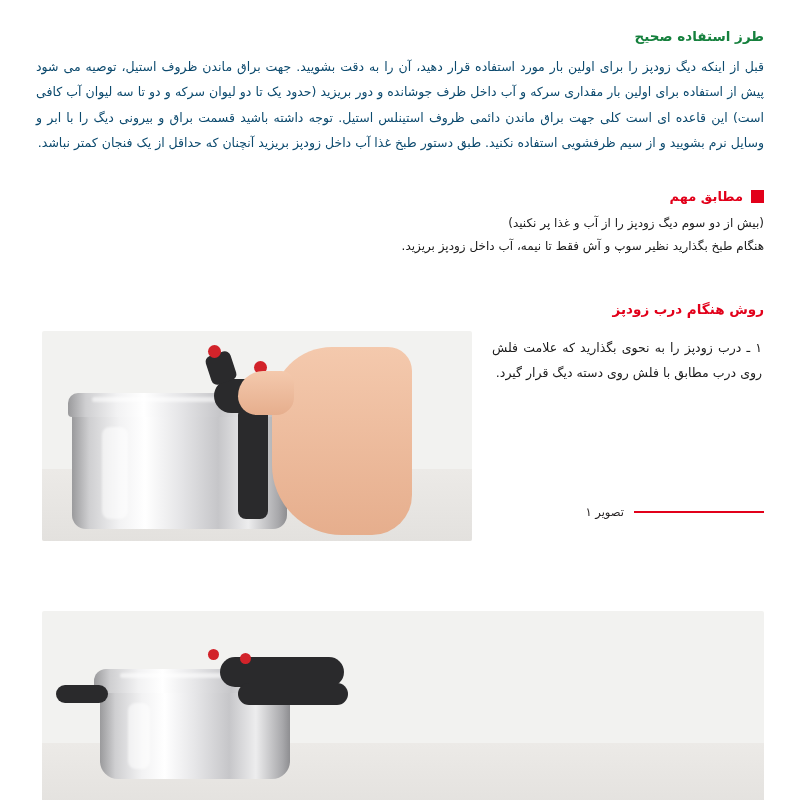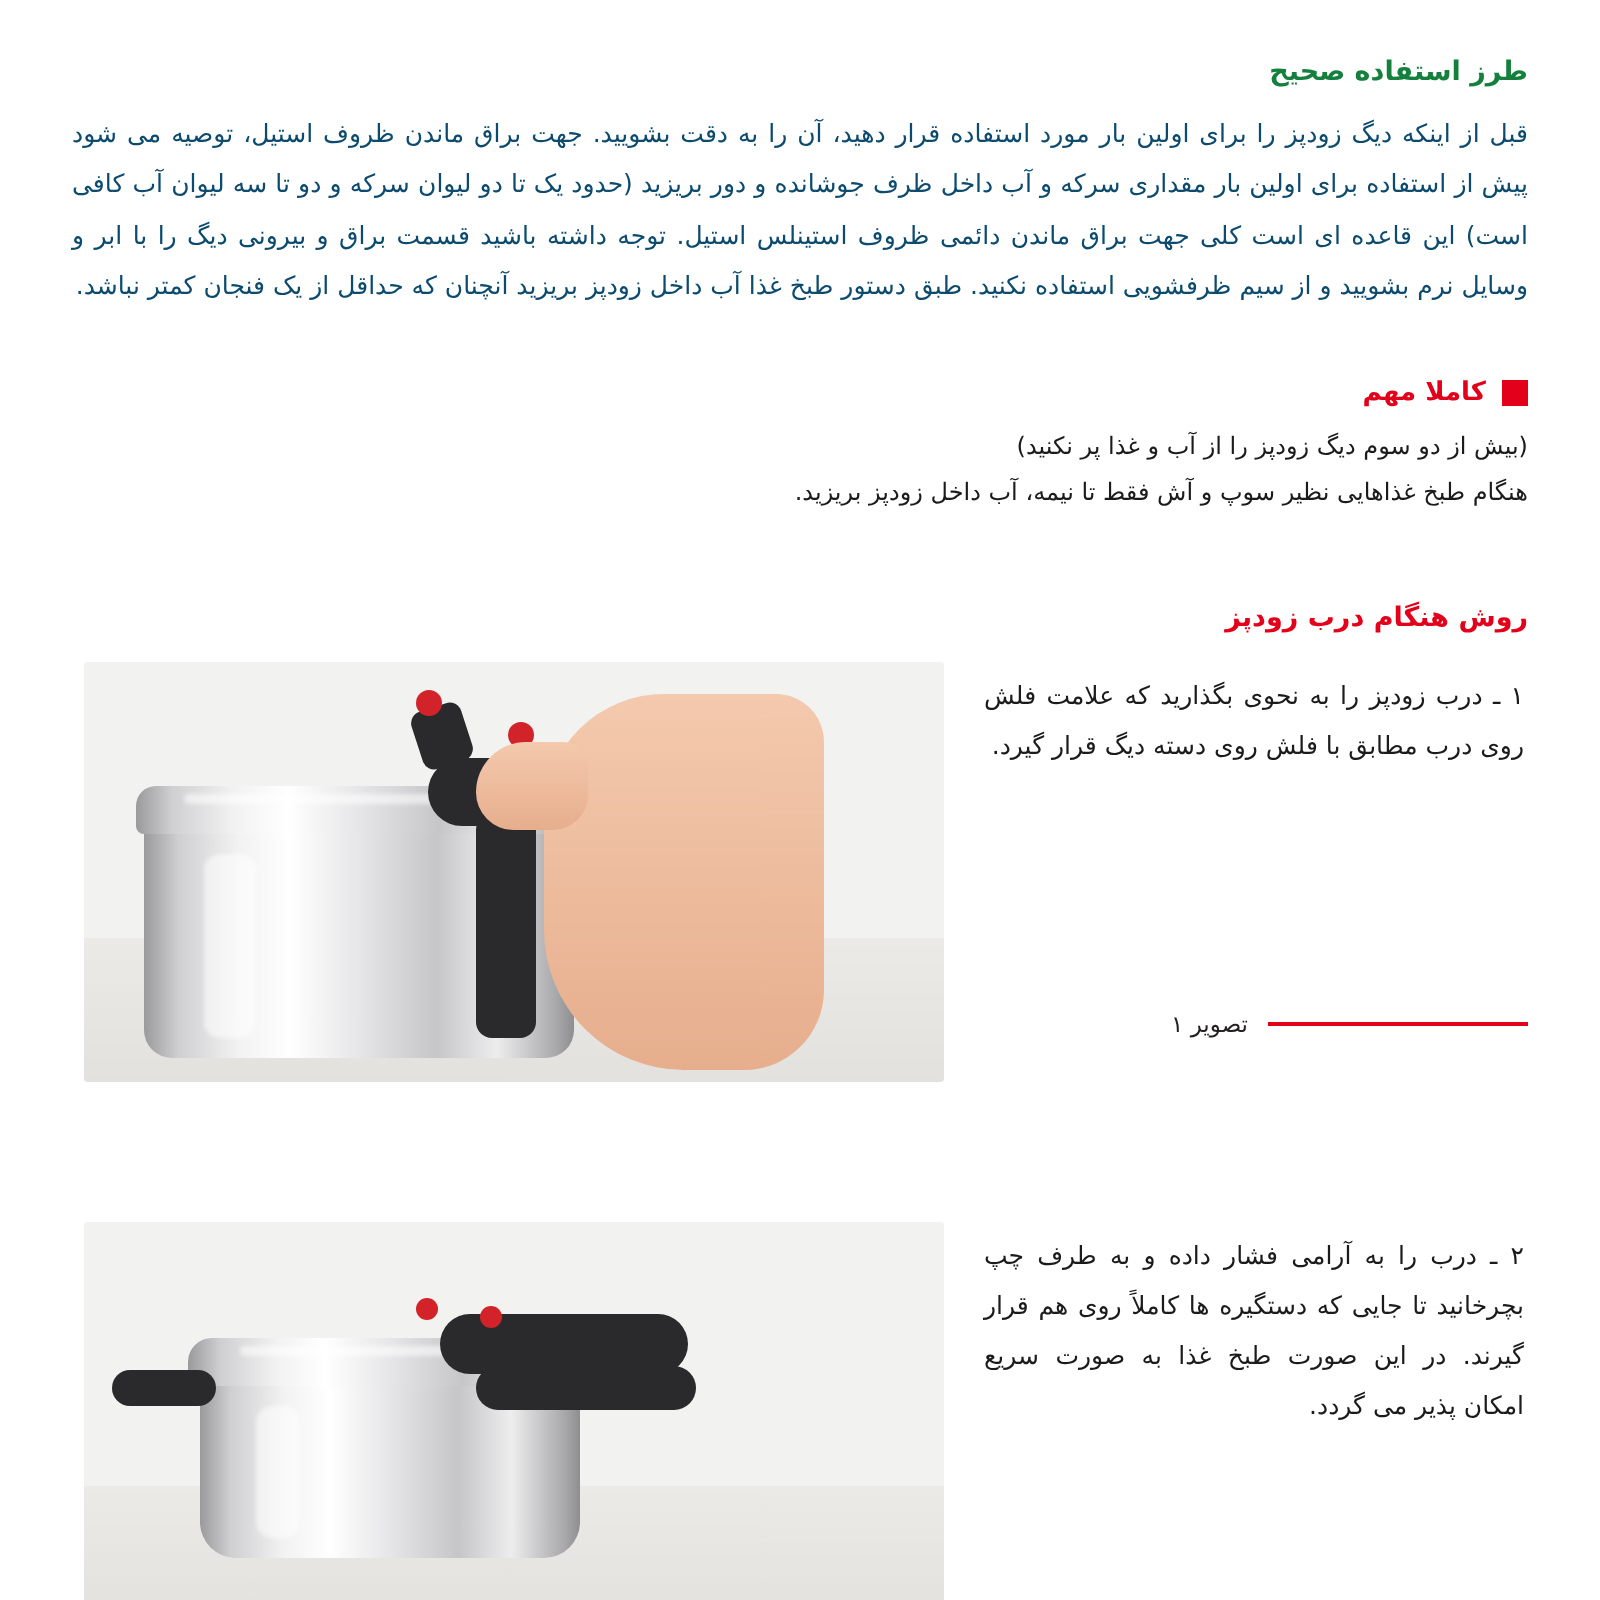--- a/index.html
+++ b/index.html
@@ -176,25 +176,25 @@
 <div class="page">
 
   <div>
     <h2 class="sec-title">طرز استفاده صحیح</h2>
     <p class="body-par">قبل از اینکه دیگ زودپز را برای اولین بار مورد استفاده قرار دهید، آن را به دقت بشویید. جهت براق ماندن ظروف استیل، توصیه می شود پیش از استفاده برای اولین بار مقداری سرکه و آب داخل ظرف جوشانده و دور بریزید (حدود یک تا دو لیوان سرکه و دو تا سه لیوان آب کافی است) این قاعده ای است کلی جهت براق ماندن دائمی ظروف استینلس استیل. توجه داشته باشید قسمت براق و بیرونی دیگ را با ابر و وسایل نرم بشویید و از سیم ظرفشویی استفاده نکنید. طبق دستور طبخ غذا آب داخل زودپز بریزید آنچنان که حداقل از یک فنجان کمتر نباشد.</p>
   </div>
 
   <div class="note-block">
     <div class="note-head">
       <span class="note-bar"></span>
-      <span class="note-title">کاملا مهم</span>
+      <span class="note-title">مطابق مهم</span>
     </div>
     <div class="note-lines">
       <div>(بیش از دو سوم دیگ زودپز را از آب و غذا پر نکنید)</div>
-      <div>هنگام طبخ غذاهایی نظیر سوپ و آش فقط تا نیمه، آب داخل زودپز بریزید.</div>
+      <div>هنگام طبخ بگذارید نظیر سوپ و آش فقط تا نیمه، آب داخل زودپز بریزید.</div>
     </div>
   </div>
 
   <h2 class="lid-title">روش هنگام درب زودپز</h2>
 
   <div class="row">
     <div class="text-col">
       <div class="step-text">۱ ـ درب زودپز را به نحوی بگذارید که علامت فلش روی درب مطابق با فلش روی دسته دیگ قرار گیرد.</div>
       <div class="caption-row">
         <span class="caption-rule"></span>
@@ -217,24 +217,20 @@
         <div class="redknob" style="left:166px; top:14px; width:13px; height:13px;"></div>
         <div class="redknob" style="left:212px; top:30px; width:13px; height:13px;"></div>
 
         <div class="hand" style="left:230px; top:16px; width:140px; height:188px; border-radius:60px 24px 40px 70px;"></div>
         <div class="hand" style="left:196px; top:40px; width:56px; height:44px; border-radius:40px 20px 28px 30px;"></div>
       </div>
     </div>
   </div>
 
   <div class="row" style="margin-top:70px;">
-    <div class="text-col">
-      <div class="step-text">۲ ـ درب را به آرامی فشار داده و به طرف چپ بچرخانید تا جایی که دستگیره ها کاملاً روی هم قرار گیرند. در این صورت طبخ غذا به صورت سریع امکان پذیر می گردد.</div>
-
-    </div>
     <div class="img-col">
       <div class="photo two">
         <div class="floor"></div>
         <div class="pot-body" style="left:58px; top:76px; width:190px; height:92px; border-radius:6px 6px 18px 18px;"></div>
         <div class="pot-body" style="left:52px; top:58px; width:202px; height:24px; border-radius:12px 12px 4px 4px;"></div>
         <div class="shine" style="left:78px; top:62px; width:122px; height:5px; border-radius:3px;"></div>
         <div class="shine" style="left:86px; top:92px; width:22px; height:66px; border-radius:8px;"></div>
         <div class="dark" style="left:178px; top:46px; width:124px; height:30px; border-radius:15px;"></div>
         <div class="dark" style="left:196px; top:72px; width:110px; height:22px; border-radius:11px;"></div>
         <div class="dark" style="left:14px; top:74px; width:52px; height:18px; border-radius:10px;"></div>

